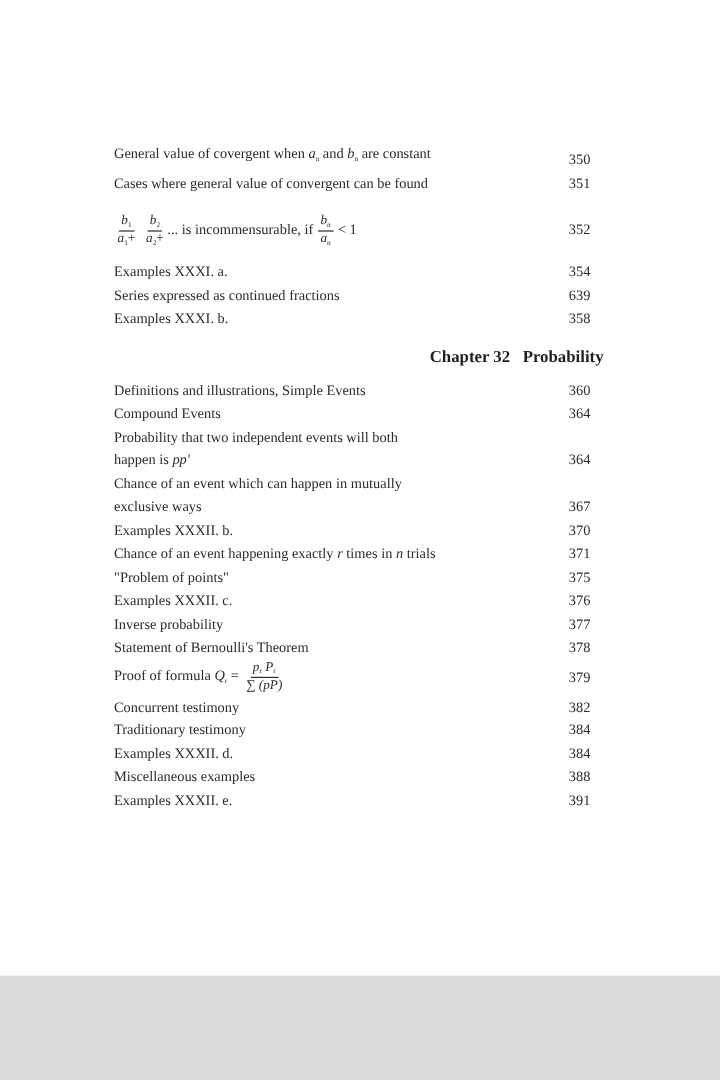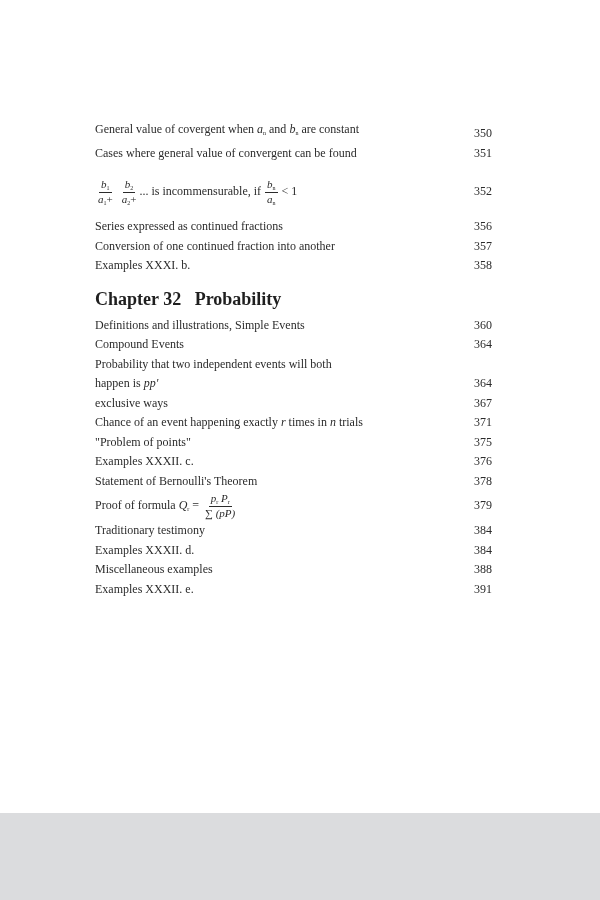--- a/index.html
+++ b/index.html
@@ -55,23 +55,23 @@
       height: 38px;
       align-items: center;
     }
     .row.tall2 {
       height: 30px;
       align-items: center;
     }
     .gap-before-fraction { height: 10px; }
     .gap-after-fraction { height: 6px; }
     .chapter-heading {
-      text-align: left;
+      text-align: right;
       font-weight: bold;
-      font-size: 18px;
+      font-size: 14px;
       color: #1f1f1f;
       height: 40px;
       line-height: 46px;
       white-space: pre;
     }
     i { font-style: italic; }
     sub {
       font-size: 6px;
       vertical-align: -2px;
     }
@@ -126,26 +126,26 @@
           <span class="num"><span>b</span><sub class="up">n</sub></span>
           <span class="den"><span>a</span><sub class="up">n</sub></span>
         </span><span> &lt; 1</span>
       </span>
       <span class="page-num">352</span>
     </div>
 
     <div class="gap-after-fraction"></div>
 
     <div class="row">
+      <span class="title">Examples XXXI. a.</span>
+      <span class="page-num">354</span>
+    </div>
+    <div class="row">
       <span class="title">Series expressed as continued fractions</span>
-      <span class="page-num">356</span>
-    </div>
-    <div class="row">
-      <span class="title">Conversion of one continued fraction into another</span>
-      <span class="page-num">357</span>
+      <span class="page-num">639</span>
     </div>
     <div class="row">
       <span class="title">Examples XXXI. b.</span>
       <span class="page-num">358</span>
     </div>
 
     <div class="chapter-heading">Chapter 32   Probability</div>
 
     <div class="row">
       <span class="title">Definitions and illustrations, Simple Events</span>
@@ -157,49 +157,65 @@
     </div>
     <div class="row">
       <span class="title">Probability that two independent events will both</span>
       <span class="page-num"></span>
     </div>
     <div class="row">
       <span class="title"><span>happen is </span><i>pp'</i></span>
       <span class="page-num">364</span>
     </div>
     <div class="row">
+      <span class="title">Chance of an event which can happen in mutually</span>
+      <span class="page-num"></span>
+    </div>
+    <div class="row">
       <span class="title">exclusive ways</span>
       <span class="page-num">367</span>
     </div>
     <div class="row">
+      <span class="title">Examples XXXII. b.</span>
+      <span class="page-num">370</span>
+    </div>
+    <div class="row">
       <span class="title"><span>Chance of an event happening exactly </span><i>r</i><span> times in </span><i>n</i><span> trials</span></span>
       <span class="page-num">371</span>
     </div>
     <div class="row">
       <span class="title">"Problem of points"</span>
       <span class="page-num">375</span>
     </div>
     <div class="row">
       <span class="title">Examples XXXII. c.</span>
       <span class="page-num">376</span>
+    </div>
+    <div class="row">
+      <span class="title">Inverse probability</span>
+      <span class="page-num">377</span>
     </div>
     <div class="row">
       <span class="title">Statement of Bernoulli's Theorem</span>
       <span class="page-num">378</span>
     </div>
 
     <div class="row tall2">
       <span class="title"><span>Proof of formula </span><i>Q</i><sub>r</sub><span> = </span><span class="frac">
           <span class="num"><span>p</span><sub class="up">r</sub> <span>P</span><sub class="up">r</sub></span>
           <span class="den">∑ (pP)</span>
         </span></span>
       <span class="page-num">379</span>
     </div>
 
     <div class="row">
+      <span class="title">Concurrent testimony</span>
+      <span class="page-num">382</span>
+    </div>
+    <div class="row">
       <span class="title">Traditionary testimony</span>
       <span class="page-num">384</span>
     </div>
     <div class="row">
       <span class="title">Examples XXXII. d.</span>
       <span class="page-num">384</span>
     </div>
     <div class="row">
       <span class="title">Miscellaneous examples</span>
       <span class="page-num">388</span>

